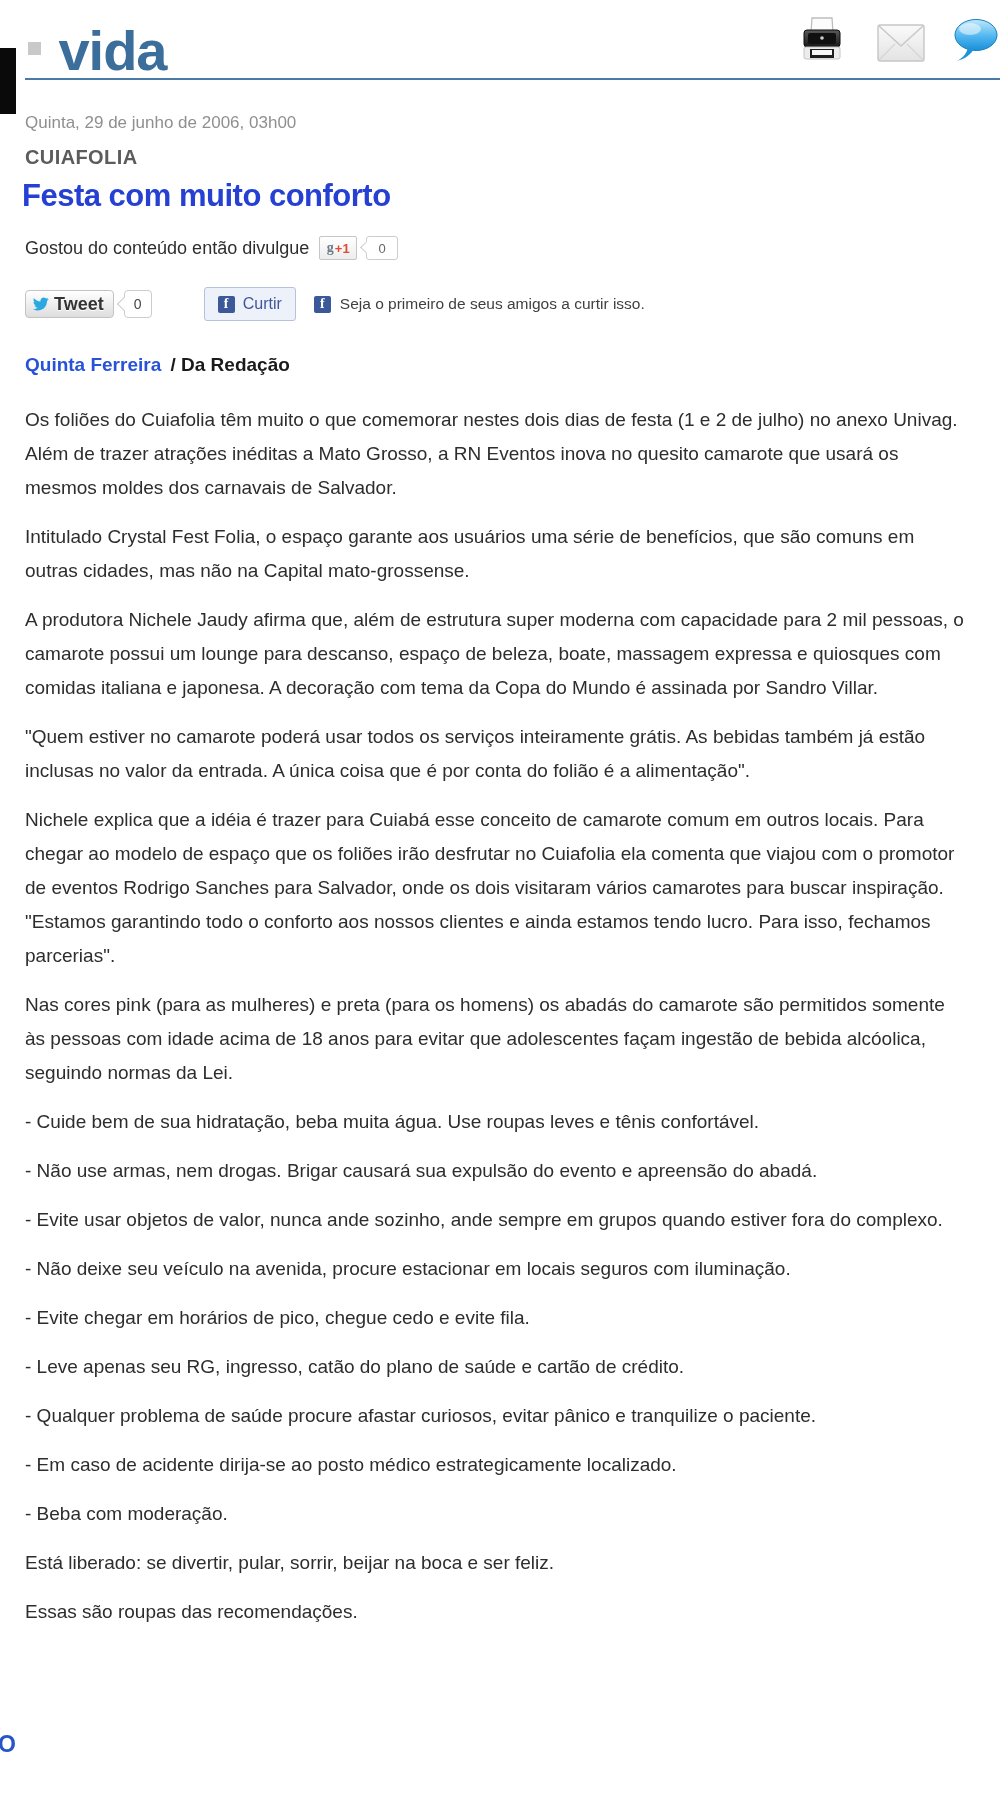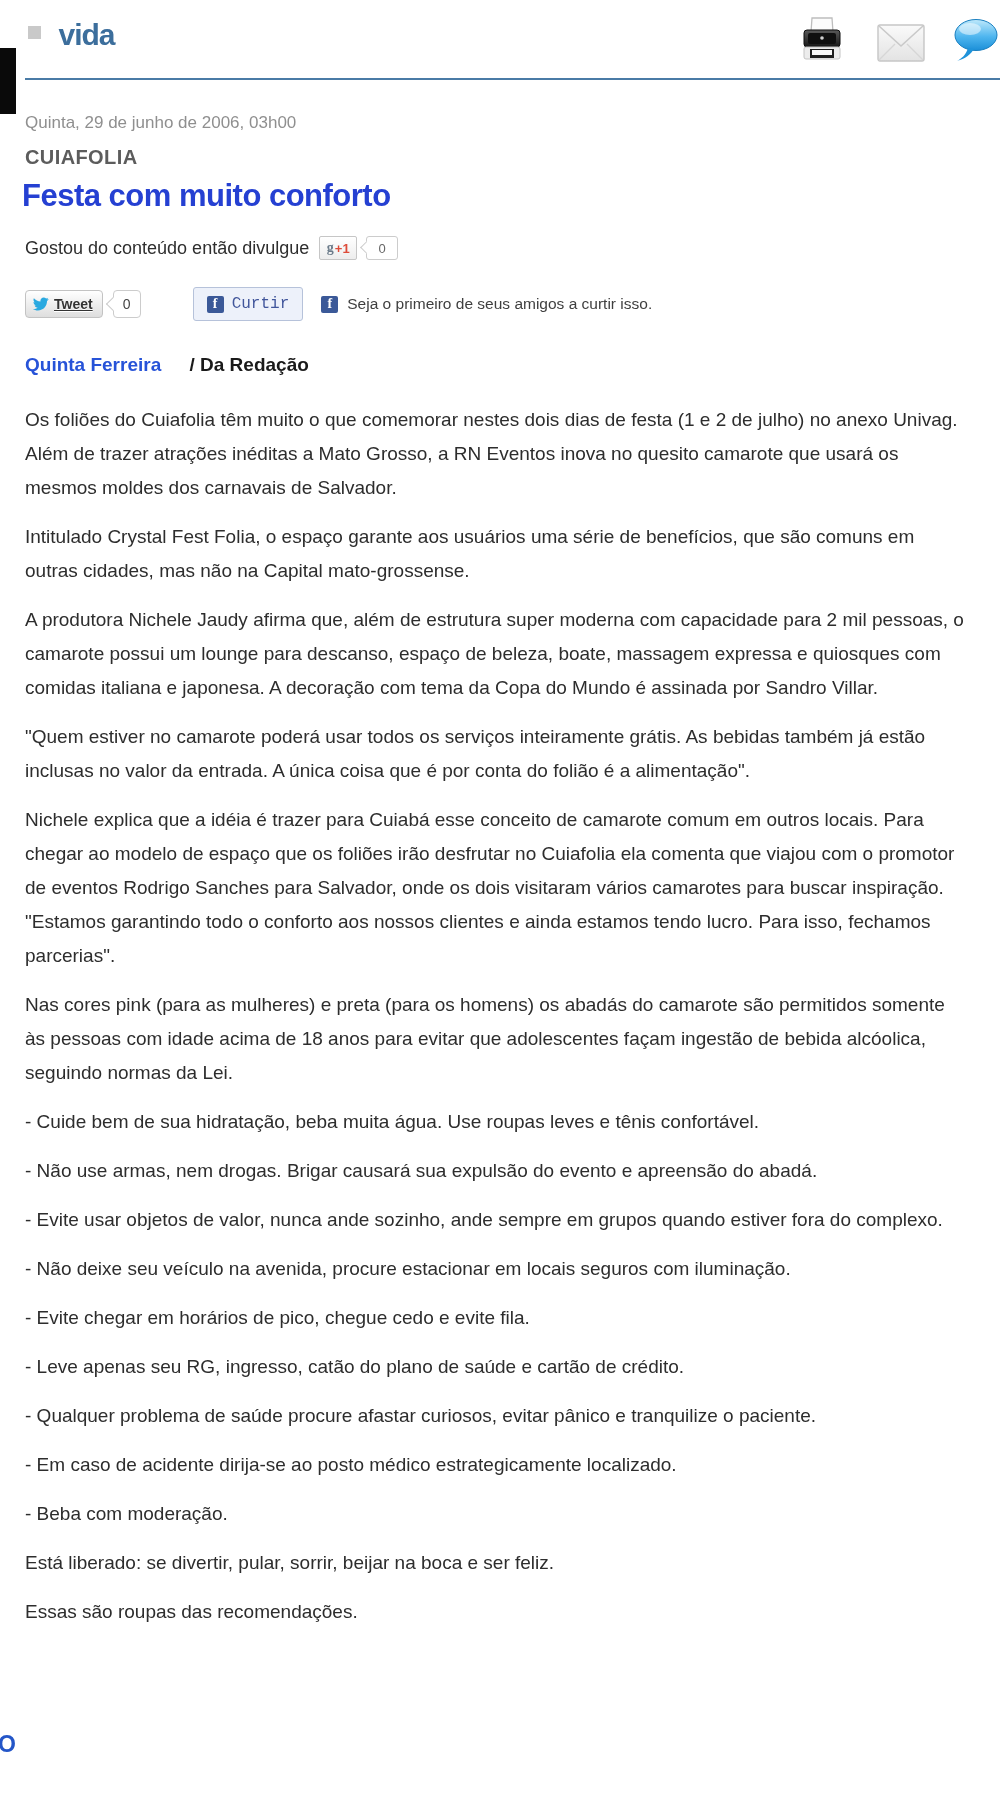--- a/index.html
+++ b/index.html
@@ -11,21 +11,21 @@
     font-family:"Liberation Sans", sans-serif;
     overflow:hidden;
   }
   
   .masthead{position:relative;padding:18px 0 0 28px;height:60px;}
   .bullet-square{
     display:inline-block;width:13px;height:13px;background:#c9c9c9;
     margin-right:13px;vertical-align:baseline;
   }
   .section-title{
-    display:inline;font-size:30px;font-weight:bold;color:#3c6e9c;
+    display:inline;font-size:56px;font-weight:bold;color:#3c6e9c;
     letter-spacing:-1px;margin:0;vertical-align:middle;
   }
   .header-icons{position:absolute;right:0;top:10px;width:250px;height:58px;}
   .hicon{position:absolute;top:0;display:block;cursor:pointer;}
   .hicon.print{right:155px;top:6px;}
   .hicon.mail{right:75px;top:14px;}
   .hicon.comment{right:0px;top:8px;}
   .header-rule{margin-left:25px;border-top:2px solid #4a7ba6;height:0;}
   
   .edge-black{position:absolute;left:0;top:48px;width:16px;height:66px;background:#0a0a0a;}
@@ -64,46 +64,46 @@
     border-left:1px solid #ccc;border-bottom:1px solid #ccc;transform:rotate(45deg);
   }
   
   .social-row{margin-top:26px;display:flex;align-items:center;height:36px;}
   .tweet-btn{
     display:inline-flex;align-items:center;height:26px;padding:0 9px 0 6px;
     border:1px solid #c3c3c3;border-radius:4px;background:linear-gradient(#ffffff,#dedede);
     cursor:pointer;
   }
   .tweet-btn svg{margin-right:5px;}
-  .tweet-label{font-size:14px;font-weight:bold;color:#333;text-shadow:0 1px 0 #fff;text-decoration:underline;}
+  .tweet-label{font-size:18px;font-weight:bold;color:#333;text-shadow:0 1px 0 #fff;}
   .tweet-count{
     position:relative;display:inline-flex;align-items:center;justify-content:center;
     min-width:26px;height:26px;margin-left:10px;border:1px solid #ccc;border-radius:4px;
     background:#fff;font-size:14px;color:#444;
   }
   .tweet-count::before{
     content:"";position:absolute;left:-6px;top:8px;width:9px;height:9px;background:#fff;
     border-left:1px solid #ccc;border-bottom:1px solid #ccc;transform:rotate(45deg);
   }
   .curtir-btn{
     display:inline-flex;align-items:center;height:32px;padding:0 13px;margin-left:52px;
     border:1px solid #b6c2da;border-radius:3px;background:#edf1fa;cursor:pointer;
   }
   .fb-square{
     display:inline-flex;align-items:center;justify-content:center;
     width:17px;height:17px;background:#3b5998;border-radius:2px;
     color:#fff;font-weight:bold;font-size:14px;font-family:"Liberation Serif",serif;
   }
-  .curtir-label{margin-left:8px;font-size:16px;color:#41569b;font-family:Liberation Mono, monospace;}
+  .curtir-label{margin-left:8px;font-size:16px;color:#41569b;}
   .fb-social{display:flex;align-items:center;margin-left:18px;}
   .fb-social-text{margin-left:9px;font-size:15.5px;color:#3f3f3f;}
   
   .byline{margin-top:32px;font-size:19px;font-weight:bold;}
   .byline .author{color:#2753d8;cursor:pointer;}
-  .byline .credit{color:#1a1a1a;margin-left:23px;}
+  .byline .credit{color:#1a1a1a;margin-left:4px;}
   
   .body{margin-top:27px;max-width:950px;}
   .body p{
     margin:0 0 15px 0;font-size:19px;line-height:34px;color:#2d2d2d;
   }
   
   .hicon svg{display:block;}
 </style>
 </head>
 <body>

